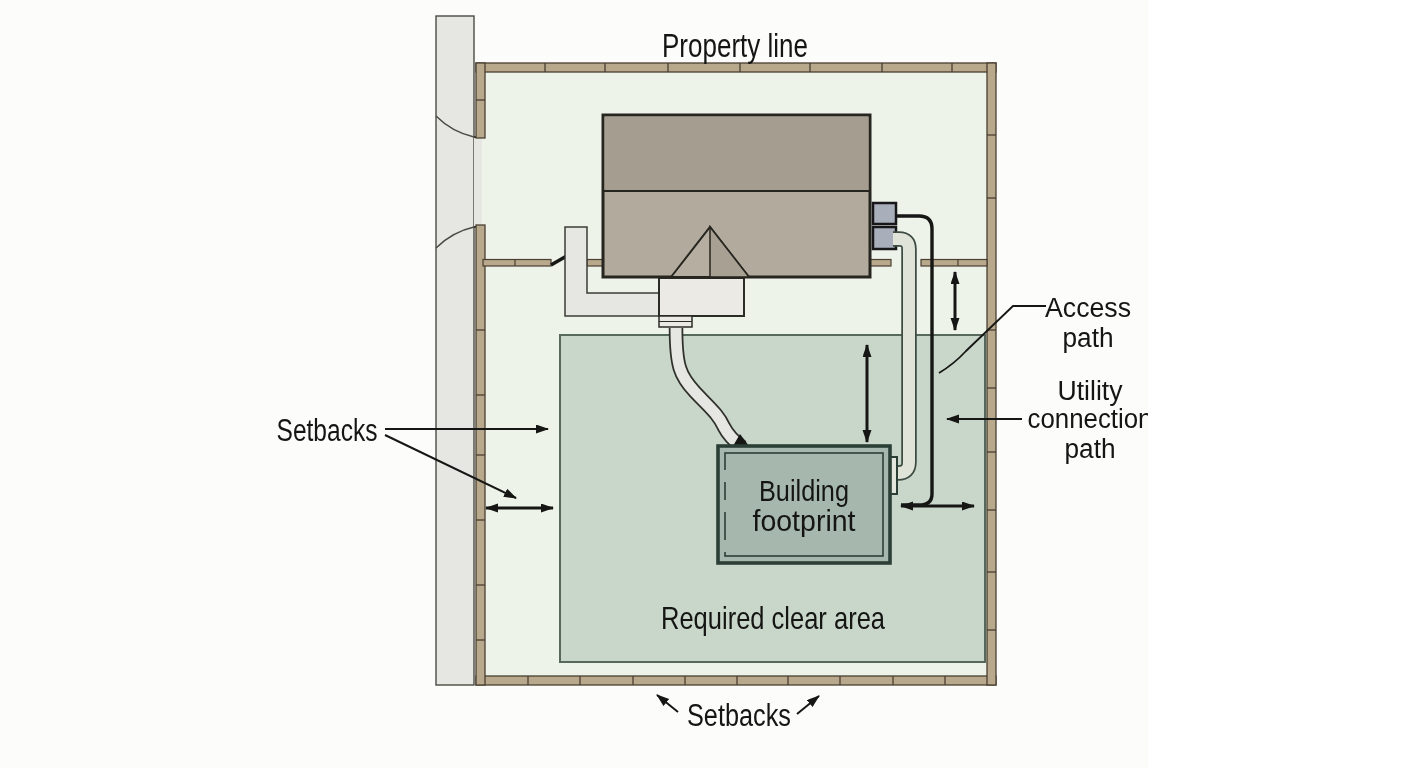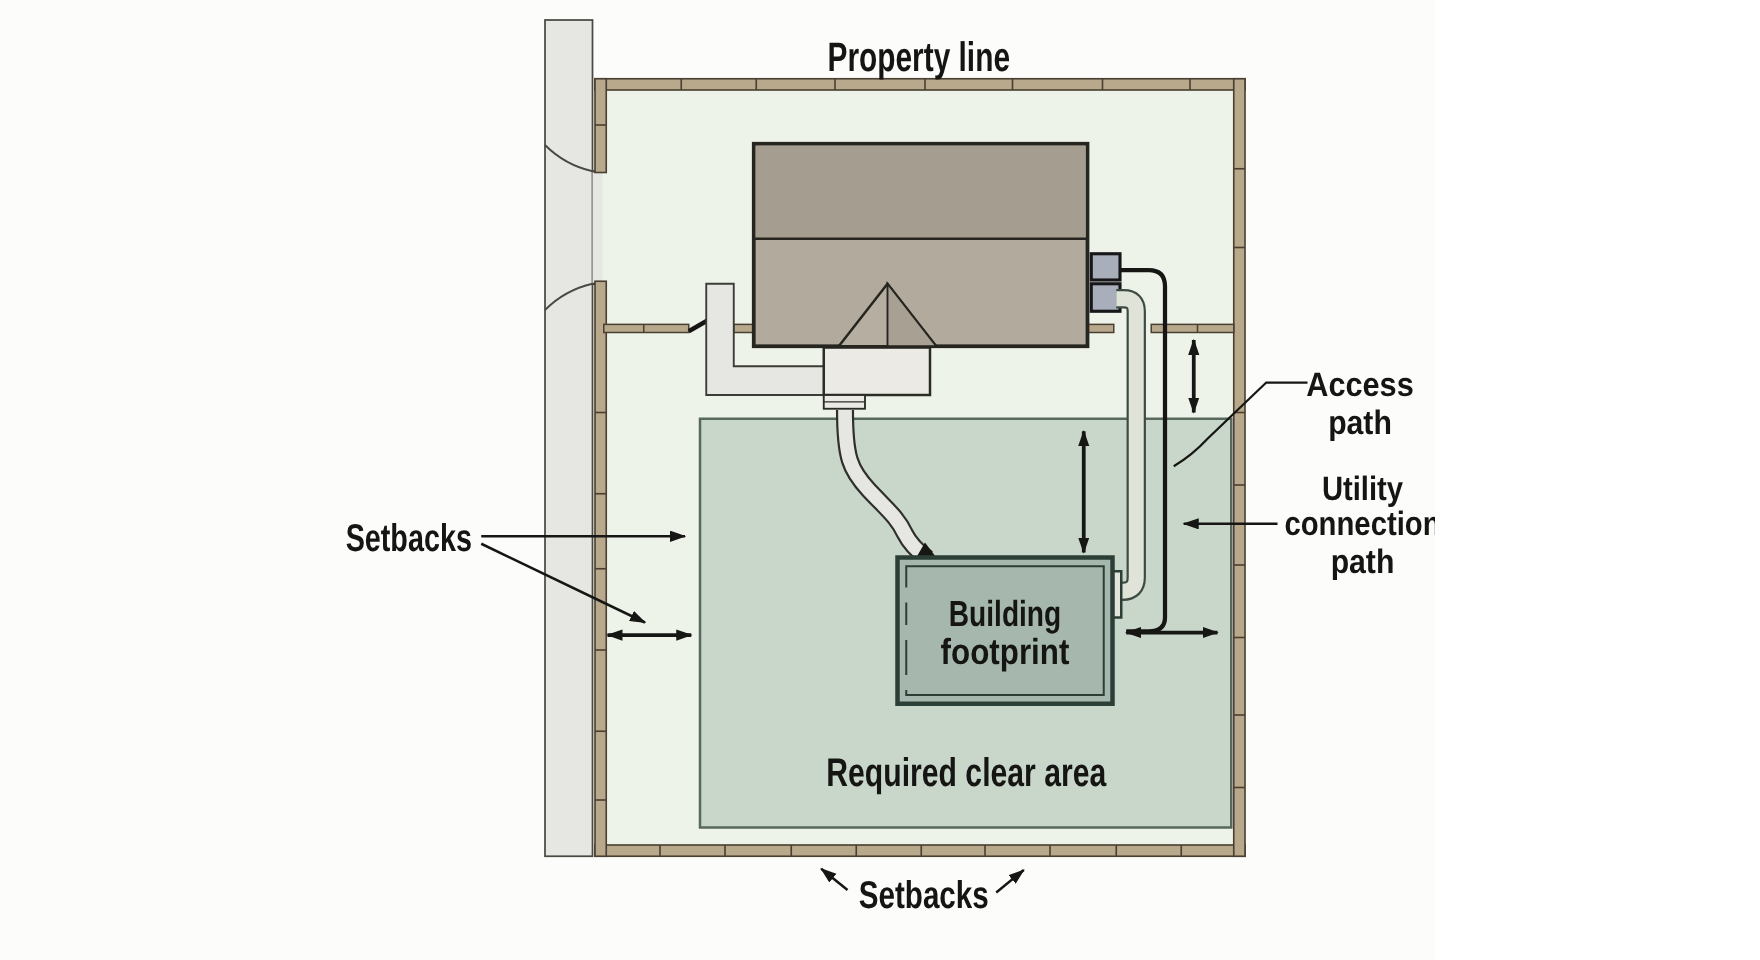--- a/index.html
+++ b/index.html
@@ -1,17 +1,17 @@
 <!DOCTYPE html>
 <html><head>
 <meta charset="utf-8">
 <style>
   html,body{margin:0;padding:0;background:#ffffff;}
   .stage{position:relative;width:1148px;height:768px;background:#fcfcfa;overflow:hidden;
-         font-family:"Liberation Sans", sans-serif;font-weight:bold;}
+         font-family:"Liberation Sans", sans-serif;}
   svg{display:block;}
   text{fill:#151513;font-family:"Liberation Sans", sans-serif;}
 </style>
 </head>
 <body>
 
 <div class="stage">
 <svg width="1408" height="768" viewBox="0 0 1408 768">
   <defs>
     <marker id="ah" markerUnits="userSpaceOnUse" markerWidth="14" markerHeight="11" refX="12" refY="4.5" orient="auto">

